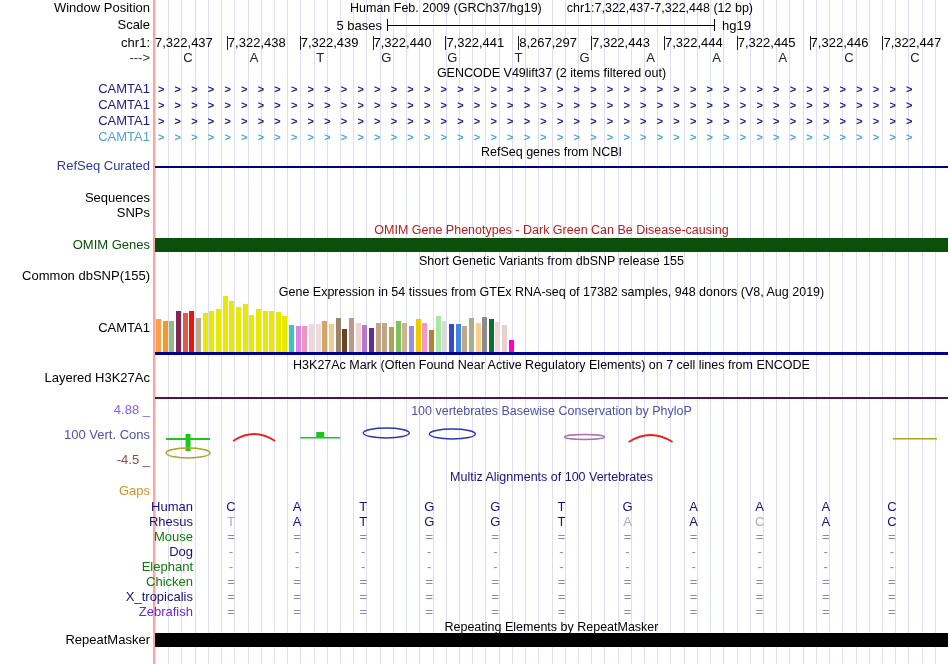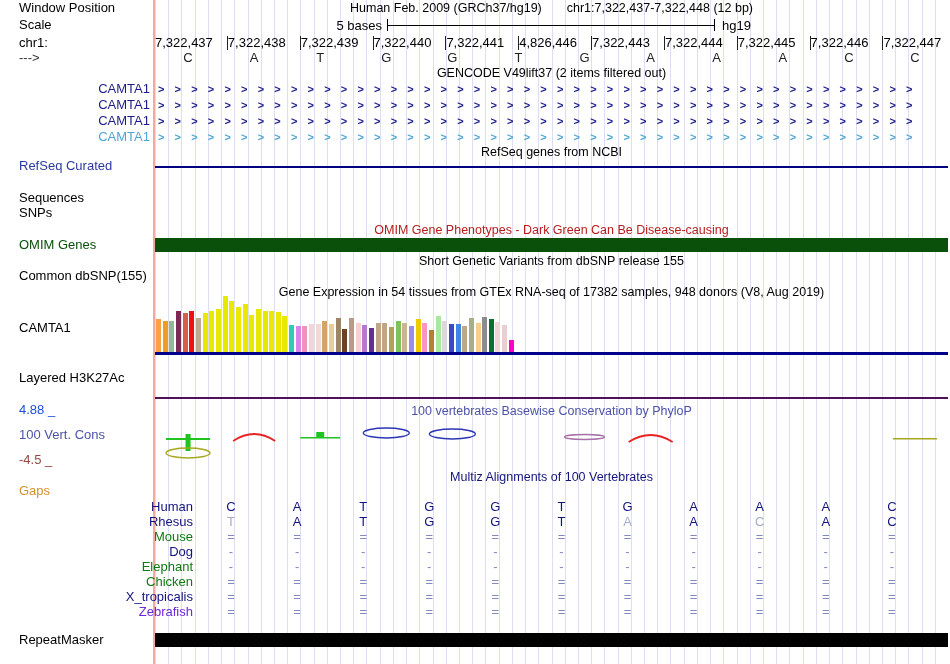--- a/index.html
+++ b/index.html
@@ -1,21 +1,21 @@
 <!DOCTYPE html>
 <html><head>
 <meta charset="utf-8">
 <style>
   html,body{margin:0;padding:0;background:#fff;}
   .screen{position:relative;width:950px;height:664px;background:#fff;overflow:hidden;
           font-family:"Liberation Sans","DejaVu Sans",sans-serif;font-size:13px;color:#000;}
   .track-bg{position:absolute;left:155px;top:0;width:793px;height:664px;
             background:repeating-linear-gradient(to right,#dedef2 0 1px,transparent 1px 13.217px);}
   .marker{position:absolute;left:153px;top:0;width:2px;height:664px;background:#f4a8a0;}
-  .side-label{position:absolute;left:0;width:150px;text-align:left;height:14px;line-height:14px;white-space:nowrap;margin-left:19px;}
+  .side-label{position:absolute;left:0;width:150px;text-align:right;height:14px;line-height:14px;white-space:nowrap;}
   .center-title{position:absolute;left:155px;width:793px;text-align:center;height:14px;line-height:14px;font-size:12.5px;white-space:nowrap;}
   .hline{position:absolute;left:155px;width:793px;}
   .row{position:absolute;left:155px;width:793px;display:flex;height:14px;line-height:14px;}
   .rcell{flex:0 0 66.083px;box-sizing:border-box;border-right:1px solid #222;text-align:right;padding-right:14px;}
   .bcell{flex:0 0 66.083px;text-align:center;color:#222;}
   .gene-row{position:absolute;left:0;width:950px;height:16px;display:flex;line-height:16px;}
   .g-label{flex:0 0 150px;text-align:right;}
   .arrows{flex:0 0 793px;margin-left:5px;padding-left:3px;box-sizing:border-box;font-size:11px;font-weight:bold;
           letter-spacing:10.2px;overflow:hidden;white-space:nowrap;}
   .gtex-bars{position:absolute;left:156px;top:296px;width:792px;height:56px;display:flex;align-items:flex-end;}
@@ -48,21 +48,21 @@
   <div class="scale-tick" style="left:714px"></div>
   <div style="position:absolute;left:722px;top:18px">hg19</div>
 
   <div class="side-label" style="top:36px">chr1:</div>
   <div class="row" id="ruler-cells" style="top:36px">
       <span class="rcell">7,322,437</span>
       <span class="rcell">7,322,438</span>
       <span class="rcell">7,322,439</span>
       <span class="rcell">7,322,440</span>
       <span class="rcell">7,322,441</span>
-      <span class="rcell">4,826,446</span>
+      <span class="rcell">8,267,297</span>
       <span class="rcell">7,322,443</span>
       <span class="rcell">7,322,444</span>
       <span class="rcell">7,322,445</span>
       <span class="rcell">7,322,446</span>
       <span class="rcell">7,322,447</span>
     </div>
 
   <div class="side-label" style="top:51px;color:#333">---&gt;</div>
   <div class="row" id="base-cells" style="top:51px">
       <span class="bcell">C</span>
@@ -148,44 +148,46 @@
       <span class="bar" style="background: rgb(168, 173, 138); height: 34px;"></span>
       <span class="bar" style="background: rgb(247, 206, 142); height: 29px;"></span>
       <span class="bar" style="background: rgb(140, 140, 140); height: 35px;"></span>
       <span class="bar" style="background: rgb(14, 110, 49); height: 33px;"></span>
       <span class="bar" style="background: rgb(239, 214, 214); height: 30px;"></span>
       <span class="bar" style="background: rgb(233, 207, 207); height: 27px;"></span>
       <span class="bar" style="background: rgb(255, 0, 204); height: 12px;"></span>
     </div>
   <div class="hline" style="top:352px;height:3px;background:#00008b"></div>
 
+  <div class="center-title" style="top:358px">H3K27Ac Mark (Often Found Near Active Regulatory Elements) on 7 cell lines from ENCODE</div>
   <div class="side-label" style="top:371px">Layered H3K27Ac</div>
   <div class="hline" style="top:397px;height:2px;background:#50105c"></div>
 
-  <div class="side-label" style="top:403px;color:#1d4ed8">4.88 _</div>
+  <div class="side-label" style="top:403px;color:#8b5cf6">4.88 _</div>
   <div class="center-title" style="top:404px;color:#4c52a8">100 vertebrates Basewise Conservation by PhyloP</div>
   <div class="side-label" style="top:428px;color:#4c52a8">100 Vert. Cons</div>
   <svg class="cons-svg" id="cons-svg" width="793" height="42">
       <rect x="11.0415" y="14" width="44" height="2" fill="#1fc41f"></rect>
       <rect x="30.5415" y="10" width="5" height="17" fill="#1fc41f"></rect>
       <ellipse cx="33.0415" cy="29" rx="22" ry="5" stroke="#a8a820" stroke-width="1.4" fill="none"></ellipse>
       <path d="M 78.1245 17 Q 99.1245 3 120.1245 17" stroke="#e82222" stroke-width="1.8" fill="none"></path>
       <rect x="145.20749999999998" y="13" width="40" height="1.5" fill="#1fc41f"></rect>
       <rect x="161.20749999999998" y="8" width="8" height="5" fill="#1fc41f"></rect>
       <ellipse cx="231.2905" cy="9" rx="23" ry="5" stroke="#2b35b5" stroke-width="1.4" fill="none"></ellipse>
       <ellipse cx="297.3735" cy="10" rx="23" ry="5" stroke="#2b35b5" stroke-width="1.4" fill="none"></ellipse>
       <ellipse cx="429.5395" cy="13" rx="20" ry="2.5" stroke="#a86fa8" stroke-width="1.3" fill="none"></ellipse>
       <path d="M 473.6225 18 Q 495.6225 4 517.6225 18" stroke="#e82222" stroke-width="1.8" fill="none"></path>
       <rect x="737.9544999999999" y="14" width="44" height="1.5" fill="#a8a820"></rect>
     </svg>
   <div class="side-label" style="top:453px;color:#96483f">-4.5 _</div>
 
   <div class="center-title" style="top:470px;color:#14147e">Multiz Alignments of 100 Vertebrates</div>
   <div class="side-label" style="top:484px;color:#d2922e">Gaps</div>
 
+  <div class="center-title" style="top:620px">Repeating Elements by RepeatMasker</div>
   <div class="side-label" style="top:633px">RepeatMasker</div>
   <div class="hline" style="top:633px;height:14px;background:#000"></div>
 <div class="gene-row" style="top: 81px;">
       <span class="g-label" style="color: rgb(28, 28, 140);">CAMTA1</span>
       <span class="arrows" style="color: rgb(28, 28, 140);">&gt;&gt;&gt;&gt;&gt;&gt;&gt;&gt;&gt;&gt;&gt;&gt;&gt;&gt;&gt;&gt;&gt;&gt;&gt;&gt;&gt;&gt;&gt;&gt;&gt;&gt;&gt;&gt;&gt;&gt;&gt;&gt;&gt;&gt;&gt;&gt;&gt;&gt;&gt;&gt;&gt;&gt;&gt;&gt;&gt;&gt;</span>
     </div>
     <div class="gene-row" style="top: 97px;">
       <span class="g-label" style="color: rgb(28, 28, 140);">CAMTA1</span>
       <span class="arrows" style="color: rgb(28, 28, 140);">&gt;&gt;&gt;&gt;&gt;&gt;&gt;&gt;&gt;&gt;&gt;&gt;&gt;&gt;&gt;&gt;&gt;&gt;&gt;&gt;&gt;&gt;&gt;&gt;&gt;&gt;&gt;&gt;&gt;&gt;&gt;&gt;&gt;&gt;&gt;&gt;&gt;&gt;&gt;&gt;&gt;&gt;&gt;&gt;&gt;&gt;</span>
     </div>

